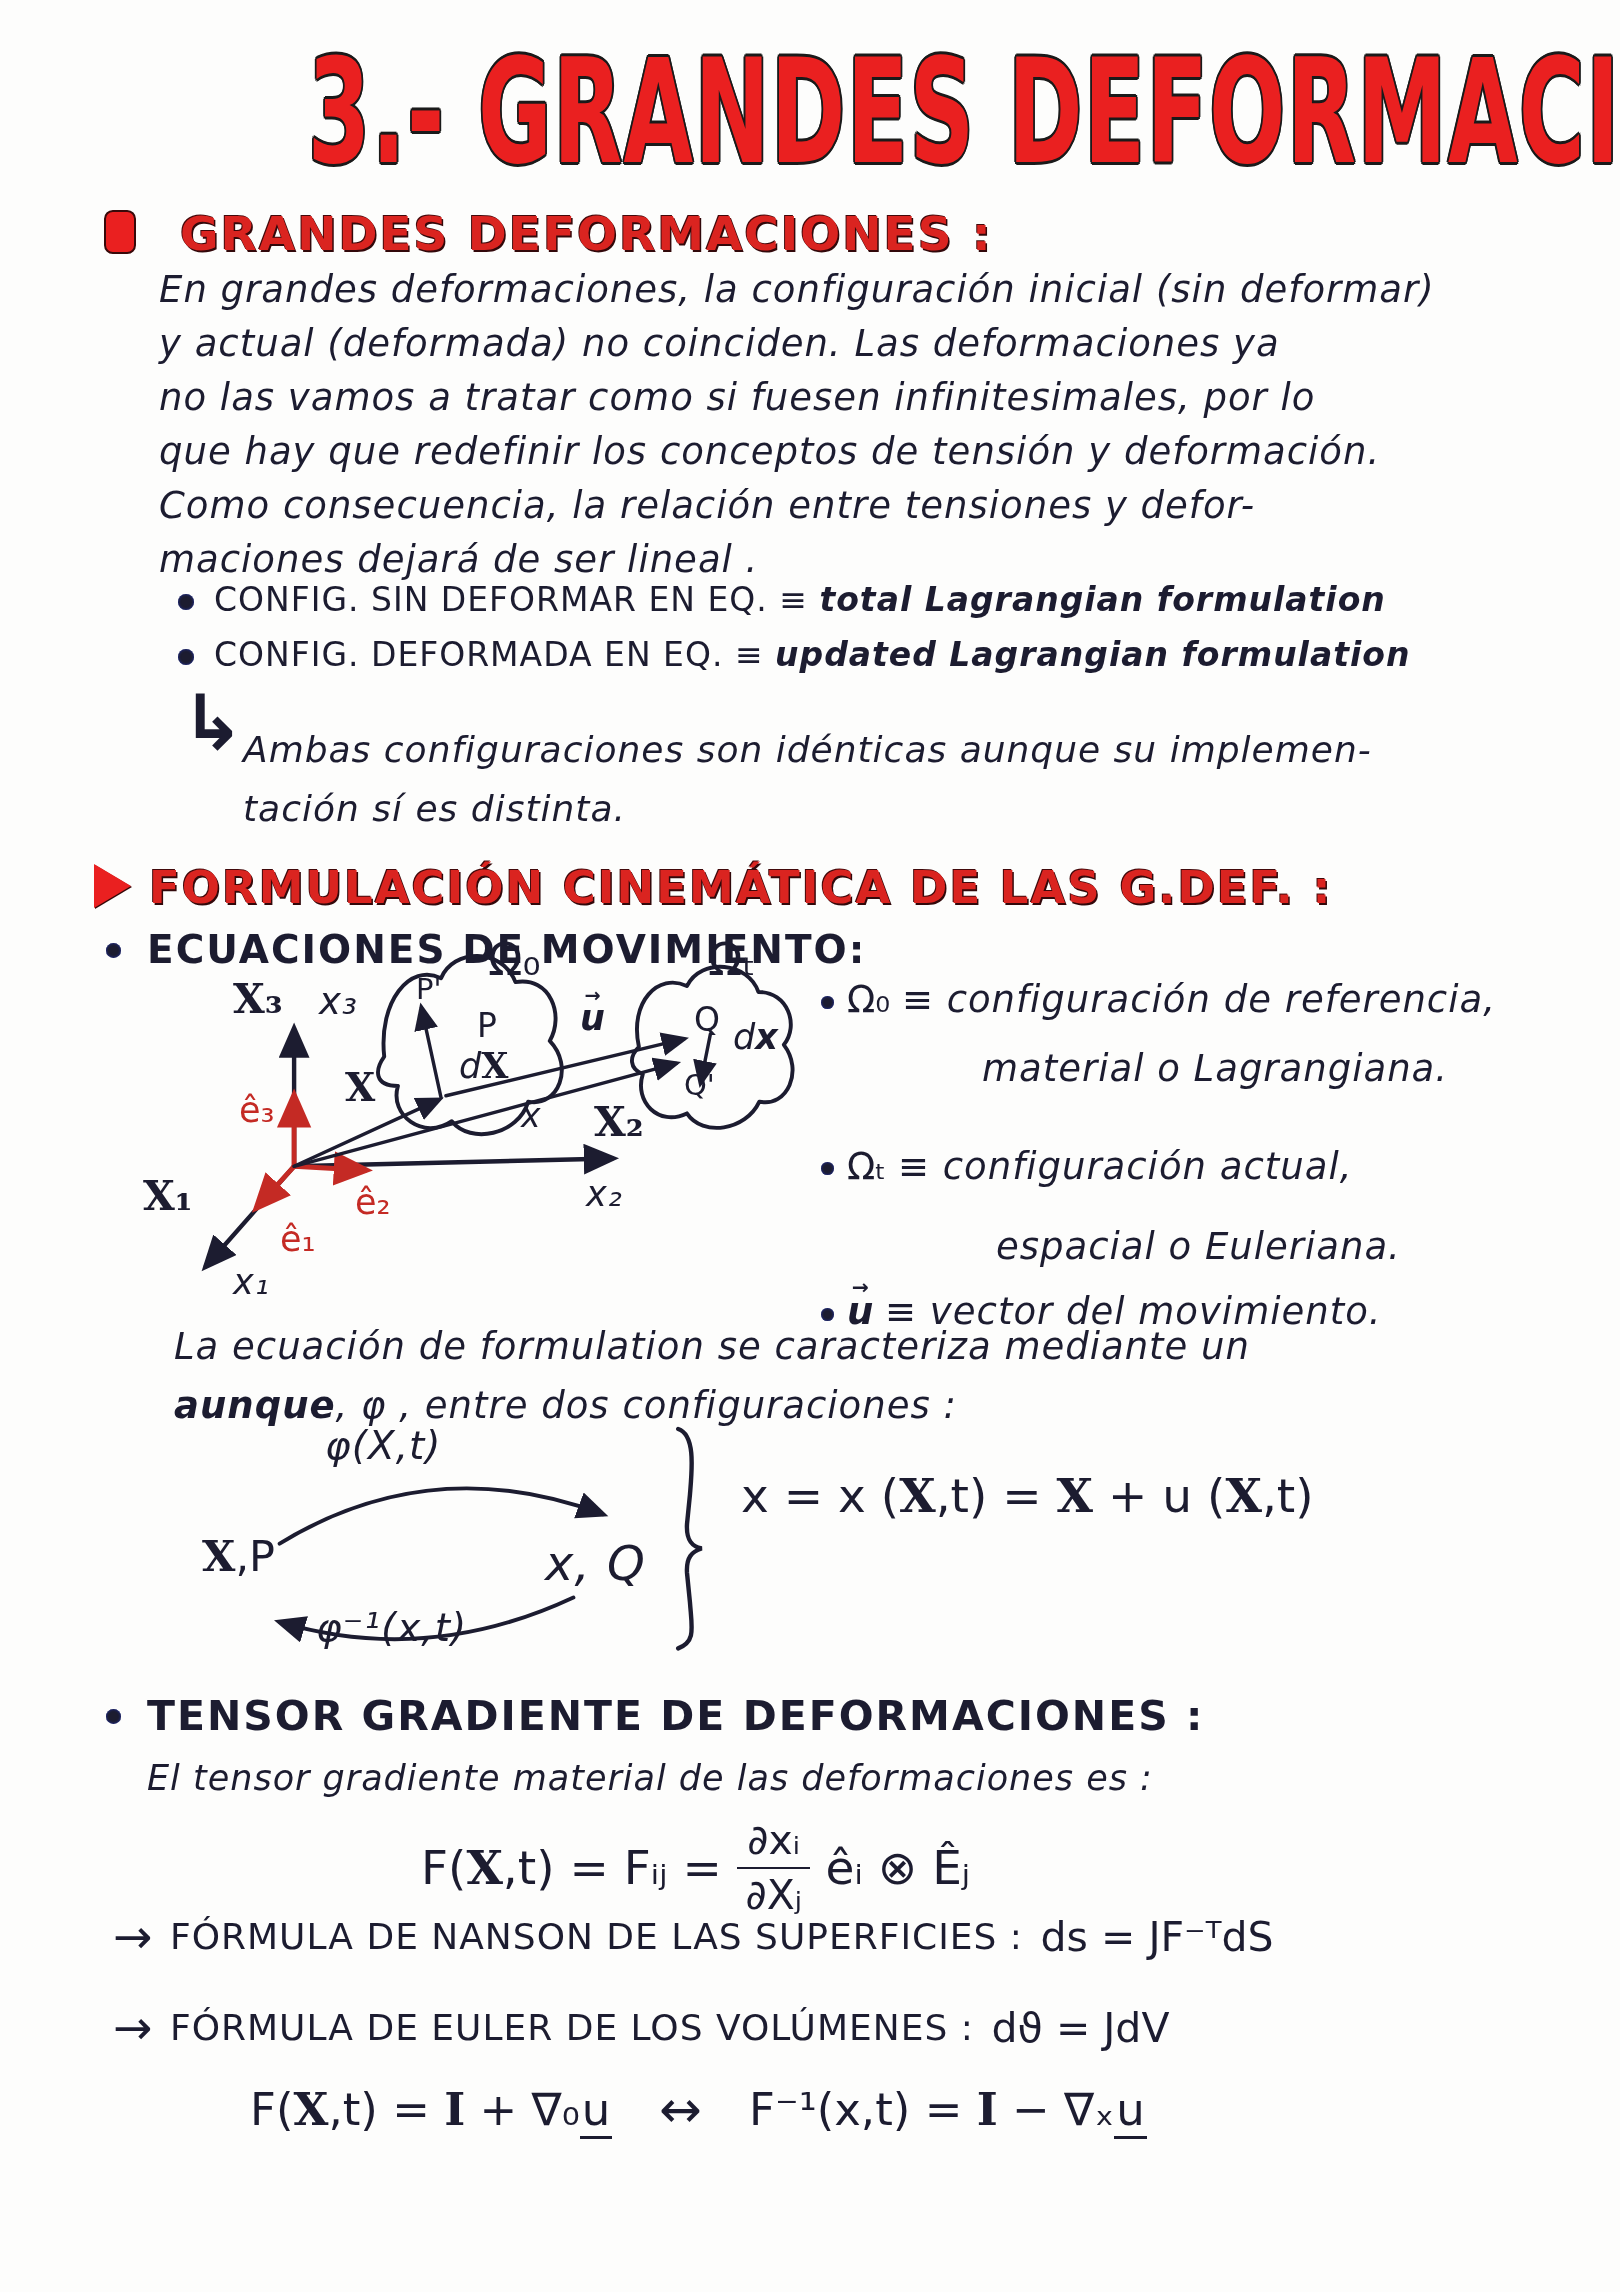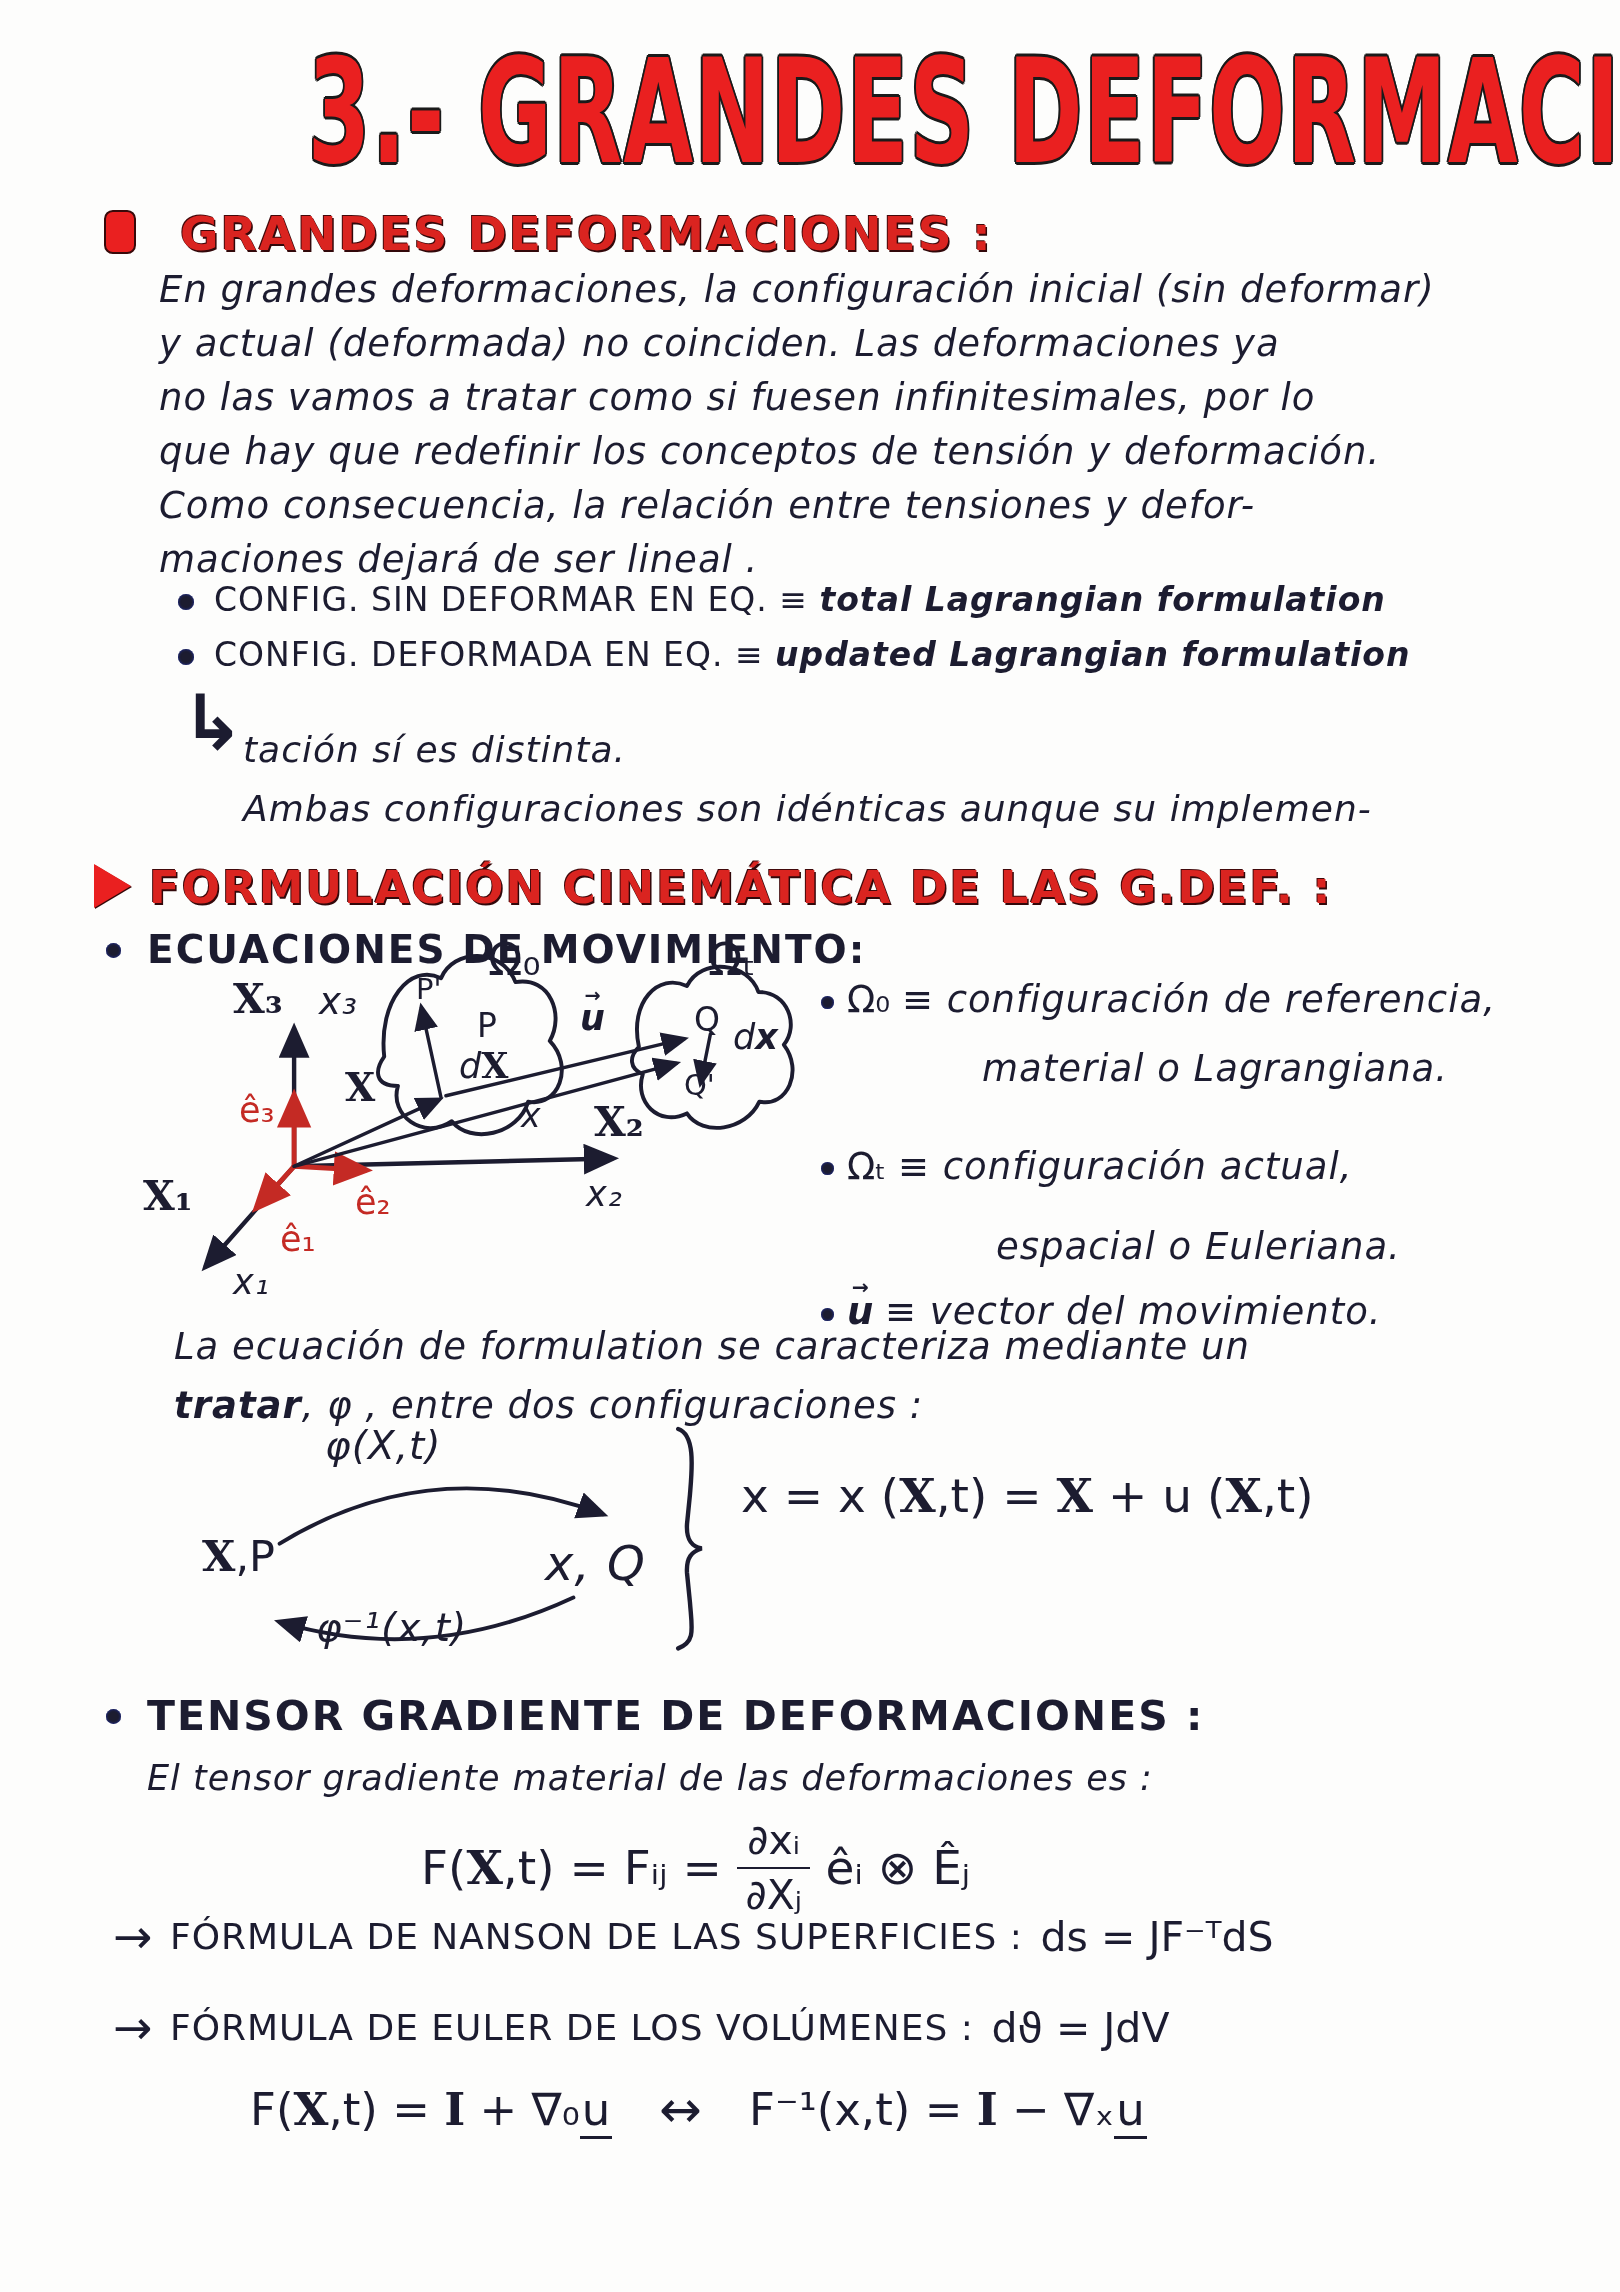--- a/index.html
+++ b/index.html
@@ -79,22 +79,22 @@
   
   <div class="abs dot" style="left:178px;top:594px;width:15.7px;height:15.7px;"></div>
   <div class="abs caps" style="left:214px;top:580px;font-size:33px;letter-spacing:1px;"><span>CONFIG. SIN DEFORMAR EN EQ. ≡ </span><span class="itb">total Lagrangian formulation</span></div>
 
   <div class="abs dot" style="left:178px;top:649px;width:15.7px;height:15.7px;"></div>
   <div class="abs caps" style="left:214px;top:635px;font-size:33px;letter-spacing:1px;"><span>CONFIG. DEFORMADA EN EQ. ≡ </span><span class="itb">updated Lagrangian formulation</span></div>
 
   
   <div class="abs" style="left:181px;top:678px;font-size:76px;font-weight:bold;">↳</div>
   <div class="abs" style="left:243px;top:720px;font-size:36px;line-height:59px;">
+    <div class="hw">Ambas configuraciones son idénticas aunque su implemen-</div>
     <div class="hw">tación sí es distinta.</div>
-    <div class="hw">Ambas configuraciones son idénticas aunque su implemen-</div>
   </div>
 
   
   <div class="abs tribullet" style="left:94px;top:864px;"></div>
   <div class="abs redhead caps" style="left:149px;top:861px;font-size:45px;">FORMULACIÓN CINEMÁTICA DE LAS G.DEF. :</div>
 
   <div class="abs dot" style="left:106px;top:943px;width:14.7px;height:14.7px;"></div>
   <div class="abs caps bold" style="left:147px;top:927px;font-size:39px;">ECUACIONES DE MOVIMIENTO:</div>
 
   
@@ -160,21 +160,21 @@
 
   <div class="abs dot" style="left:821px;top:1162px;width:12.7px;height:12.7px;"></div>
   <div class="abs" style="left:847px;top:1145px;font-size:37px;white-space:nowrap;"><span>Ωₜ</span> <span class="hw">≡ configuración actual,</span></div>
   <div class="abs hw" style="left:996px;top:1213px;font-size:37px;margin-top:12px;">espacial o Euleriana.</div>
 
   <div class="abs dot" style="left:821px;top:1308px;width:12.7px;height:12.7px;"></div>
   <div class="abs" style="left:847px;top:1290px;font-size:37px;white-space:nowrap;"><span class="itb vec">u</span> <span class="hw">≡ vector del movimiento.</span></div>
 
   
   <div class="abs hw" style="left:174px;top:1325px;font-size:37px;"><span>La ecuación de formulation se caracteriza mediante un</span></div>
-  <div class="abs hw" style="left:174px;top:1384px;font-size:37px;"><span class="bold">tratar</span><span>, φ , entre dos configuraciones :</span></div>
+  <div class="abs hw" style="left:174px;top:1384px;font-size:37px;"><span class="bold">aunque</span><span>, φ , entre dos configuraciones :</span></div>
 
   
   <svg class="abs" style="left:167px;top:1421px;" width="568" height="255" viewBox="0 0 580 260">
     <path d="M115,125 Q270,30 445,95" stroke="#1c1c30" stroke-width="4" fill="none" stroke-linecap="round" marker-end="url(#ad)"></path>
     <path d="M415,180 Q265,250 115,205" stroke="#1c1c30" stroke-width="4" fill="none" stroke-linecap="round" marker-end="url(#ad)"></path>
     <path d="M522,8 C540,14 536,50 534,75 L531,105 C530,122 536,128 546,130
              C536,133 530,139 531,155 L534,185 C536,212 540,225 522,232" stroke="#1c1c30" stroke-width="4.5" fill="none" stroke-linecap="round"></path>
   </svg>
   <div class="abs hw" style="left:325px;top:1423px;font-size:39px;">φ(X,t)</div>
   <div class="abs" style="left:202px;top:1531px;font-size:43px;"><span class="bx">X</span><span>,P</span></div>

